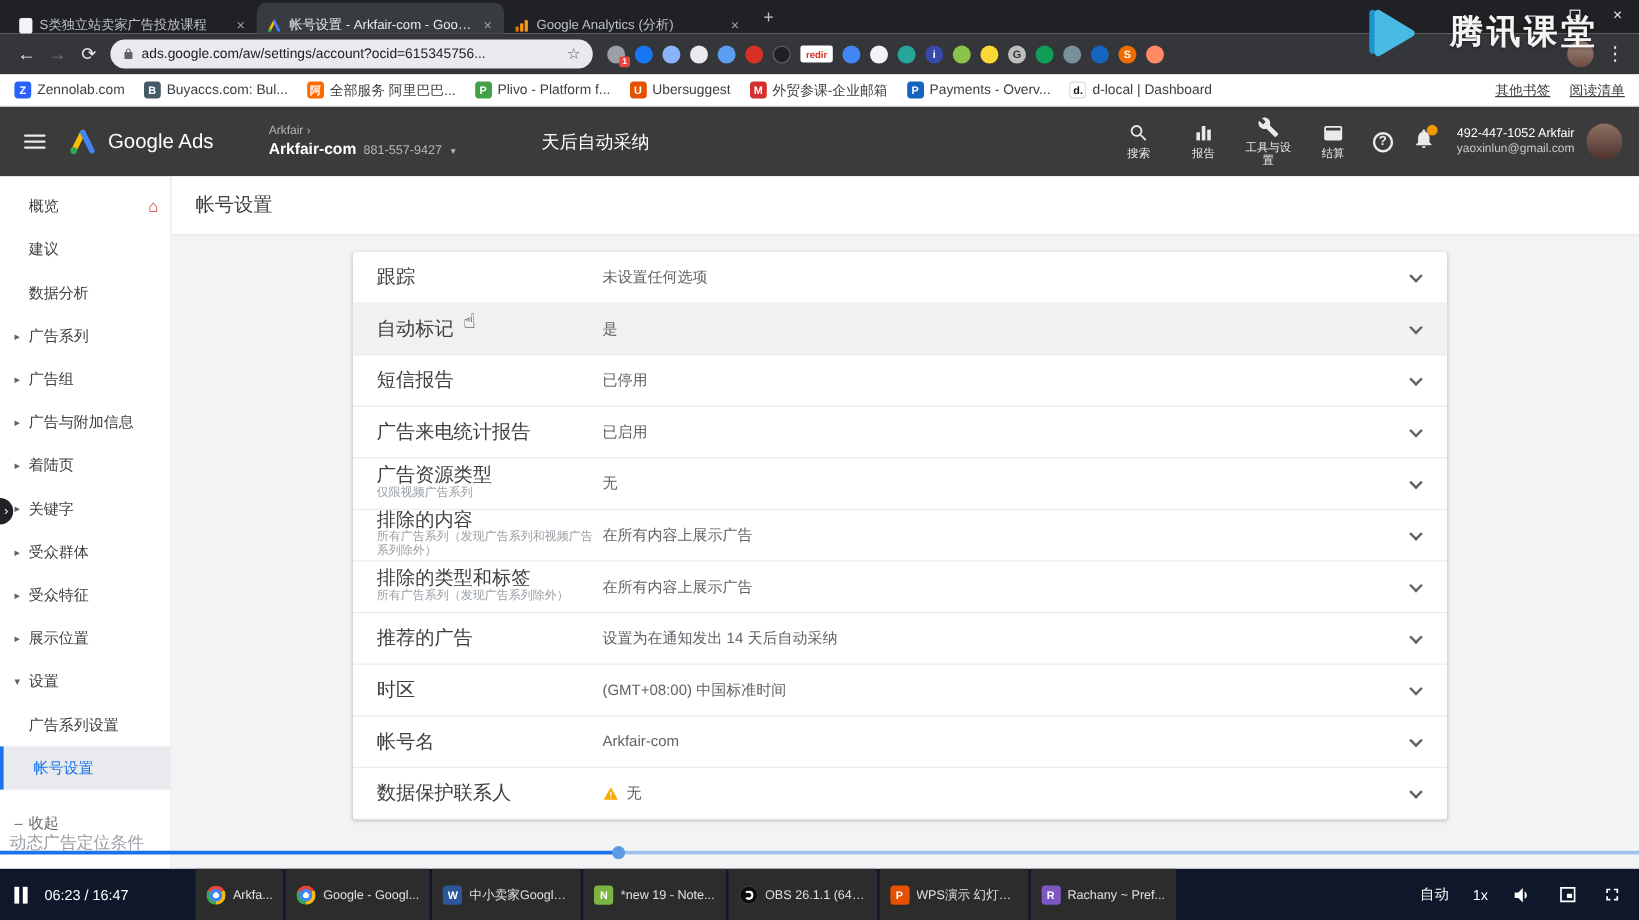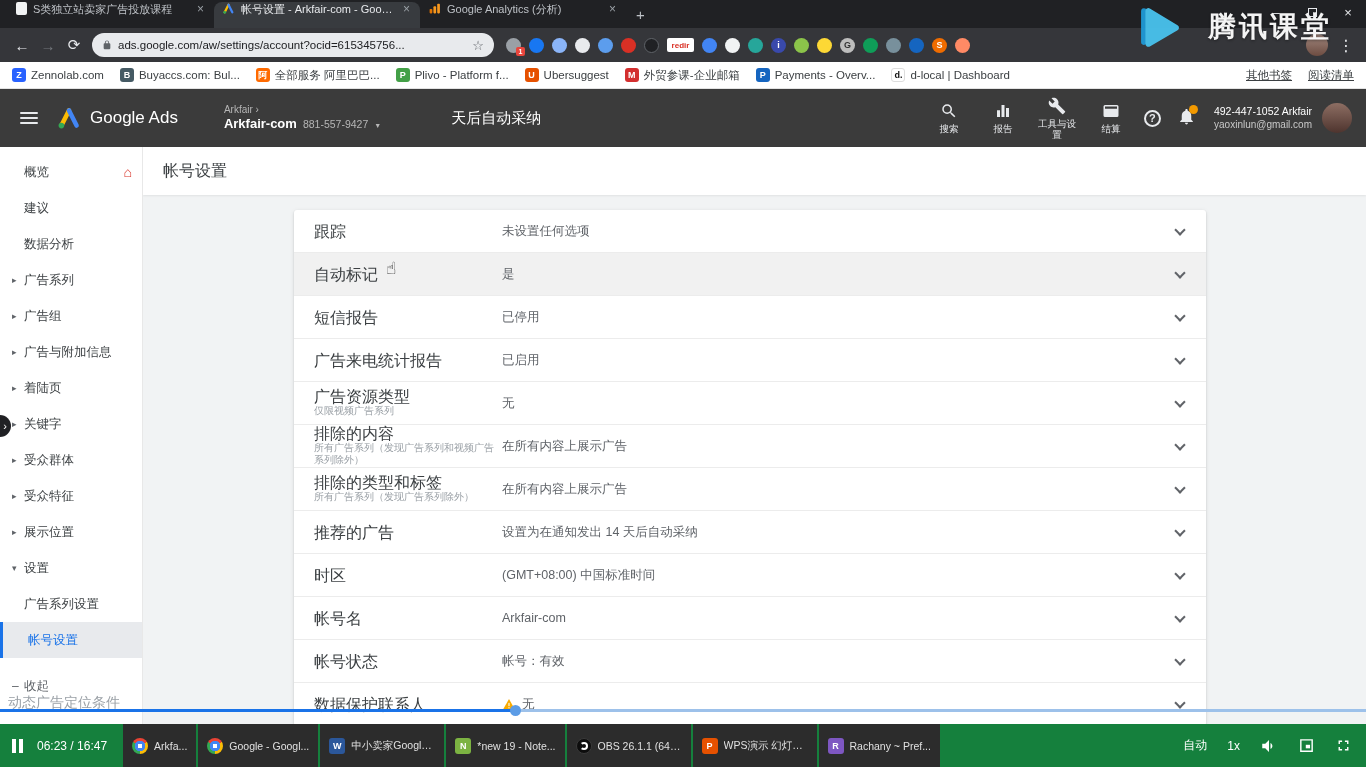--- a/index.html
+++ b/index.html
@@ -2,21 +2,21 @@
 <html><head>
 <meta charset="utf-8">
 <style>
   html,body{margin:0;padding:0;background:#111;}
   *{box-sizing:border-box;}
   .screen{position:relative;width:1366px;height:767px;overflow:hidden;background:#fff;
     font-family:"Liberation Sans","DejaVu Sans",sans-serif;-webkit-font-smoothing:antialiased;}
 
   
   .tabstrip{height:28px;background:#202124;display:flex;align-items:flex-end;padding-left:8px;}
-  .tab{width:206px;height:26px;display:flex;align-items:flex-start;gap:6px;padding:0 8px;
+  .tab{width:206px;height:26px;display:flex;align-items:flex-end;gap:6px;padding:0 8px;
     border-radius:8px 8px 0 0;font-size:11px;color:#bdc1c6;cursor:pointer;}
   .tab.active{background:#383b3f;color:#e8eaed;}
   .tab .ttl{flex:1;white-space:nowrap;overflow:hidden;text-overflow:ellipsis;}
   .tab .close{font-size:12px;color:#9aa0a6;padding:0 2px;}
   .favdoc{width:11px;height:13px;background:#f1f3f4;border-radius:2px;flex-shrink:0;}
   .newtab{color:#bdc1c6;font-size:15px;margin:0 0 5px 10px;cursor:pointer;}
 
   .toolbar{height:34px;background:#35363a;display:flex;align-items:center;padding:0 10px;gap:2px;}
   .navbtn{width:24px;text-align:center;color:#e8eaed;font-size:15px;cursor:pointer;}
   .navbtn.dim{color:#74787d;}
@@ -95,22 +95,22 @@
   .chev{width:8px;height:8px;border-right:2px solid #606368;border-bottom:2px solid #606368;
     transform:rotate(45deg);margin-left:14px;margin-top:-3px;flex-shrink:0;}
 
   
   .mouse{position:absolute;left:386px;top:258px;font-size:17px;color:#1b1b1b;z-index:40;
     text-shadow:0 0 2px #fff;}
   .progress{position:absolute;left:0;top:709px;width:100%;height:3px;background:#9dc1ea;z-index:45;cursor:pointer;}
   .progress .played{width:37.7%;height:100%;background:#1a73e8;}
   .knob{position:absolute;left:calc(37.7% - 5px);top:-4px;width:11px;height:11px;border-radius:50%;
     background:#5c9ce6;cursor:pointer;}
-  .pbar{position:absolute;left:0;top:724px;width:100%;height:43px;background:#15803d;display:flex;
-    align-items:stretch;padding:0 0 0 12px;z-index:50;color:#fff;}
+  .pbar{position:absolute;left:0;top:724px;width:100%;height:43px;background:#0f172a;display:flex;
+    align-items:stretch;padding:0 0 0 12px;z-index:50;color:#fff;gap:40px;}
   .pbar .grp{display:flex;align-items:center;}
   .pause{display:flex;gap:3px;margin-right:14px;cursor:pointer;}
   .pause span{width:4px;height:14px;background:#fff;}
   .ptime{font-size:12px;color:#fff;margin-right:16px;white-space:nowrap;}
   .tb-items{display:flex;gap:2px;}
   .tb{display:flex;align-items:center;gap:6px;background:#2c2c2c;padding:0 9px;max-width:124px;cursor:pointer;}
   .tb .tlbl{font-size:10.5px;color:#e0e0e0;white-space:nowrap;overflow:hidden;text-overflow:ellipsis;}
   .tb-ico{width:16px;height:16px;flex-shrink:0;border-radius:3px;display:flex;align-items:center;
     justify-content:center;font-size:9px;font-weight:bold;color:#fff;}
   .chrome-ico{border-radius:50%;
@@ -476,29 +476,20 @@
         <div class="srow">
           <div class="lcol">
               <div class="lab">帐号名</div>
             </div>
           <div class="vcol">
               <span>Arkfair-com</span>
             </div>
           <span class="chev"></span>
         </div>
 
-        <div class="srow">
-          <div class="lcol">
-              <div class="lab">帐号状态</div>
-            </div>
-          <div class="vcol">
-              <span>帐号：有效</span>
-            </div>
-          <span class="chev"></span>
-        </div>
 
         <div class="srow">
           <div class="lcol">
               <div class="lab">数据保护联系人</div>
             </div>
           <div class="vcol">
             <svg width="14" height="13" viewBox="0 0 24 24">
                 <path d="M1 21h22L12 2 1 21z" fill="#f9ab00"></path>
                 <rect x="11" y="9" width="2" height="6" fill="#fff"></rect>
                 <rect x="11" y="17" width="2" height="2" fill="#fff"></rect>

